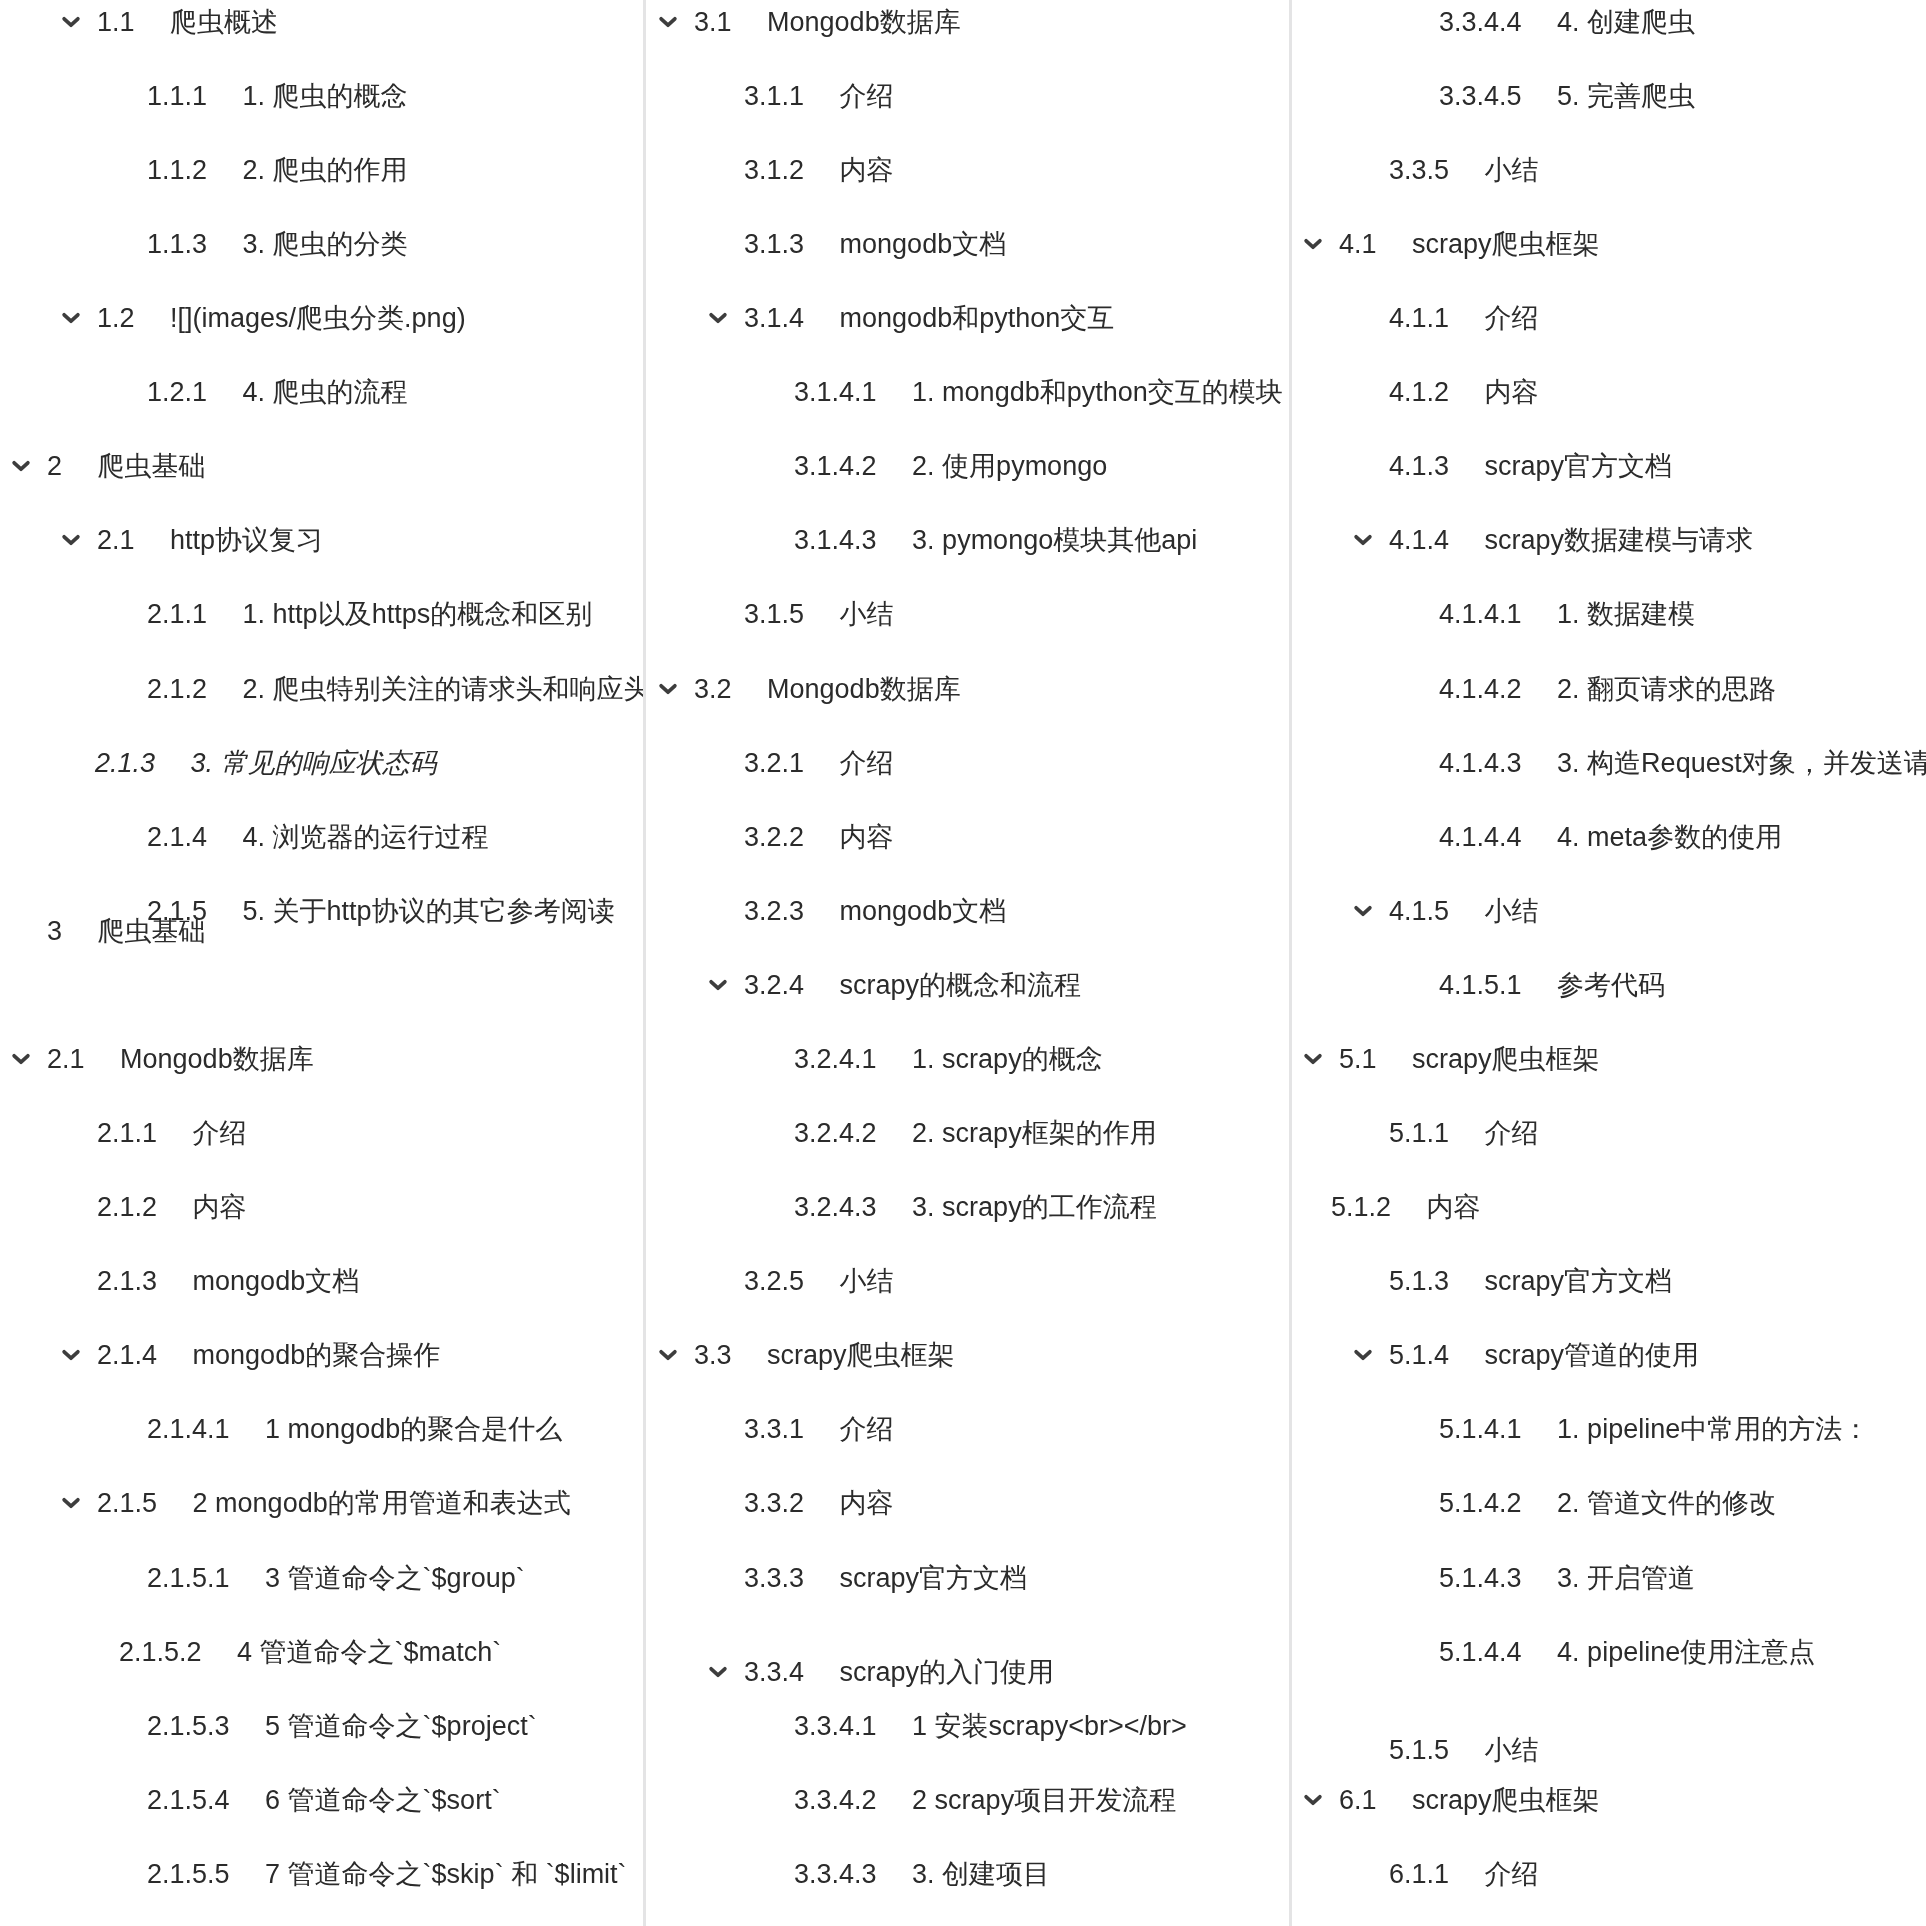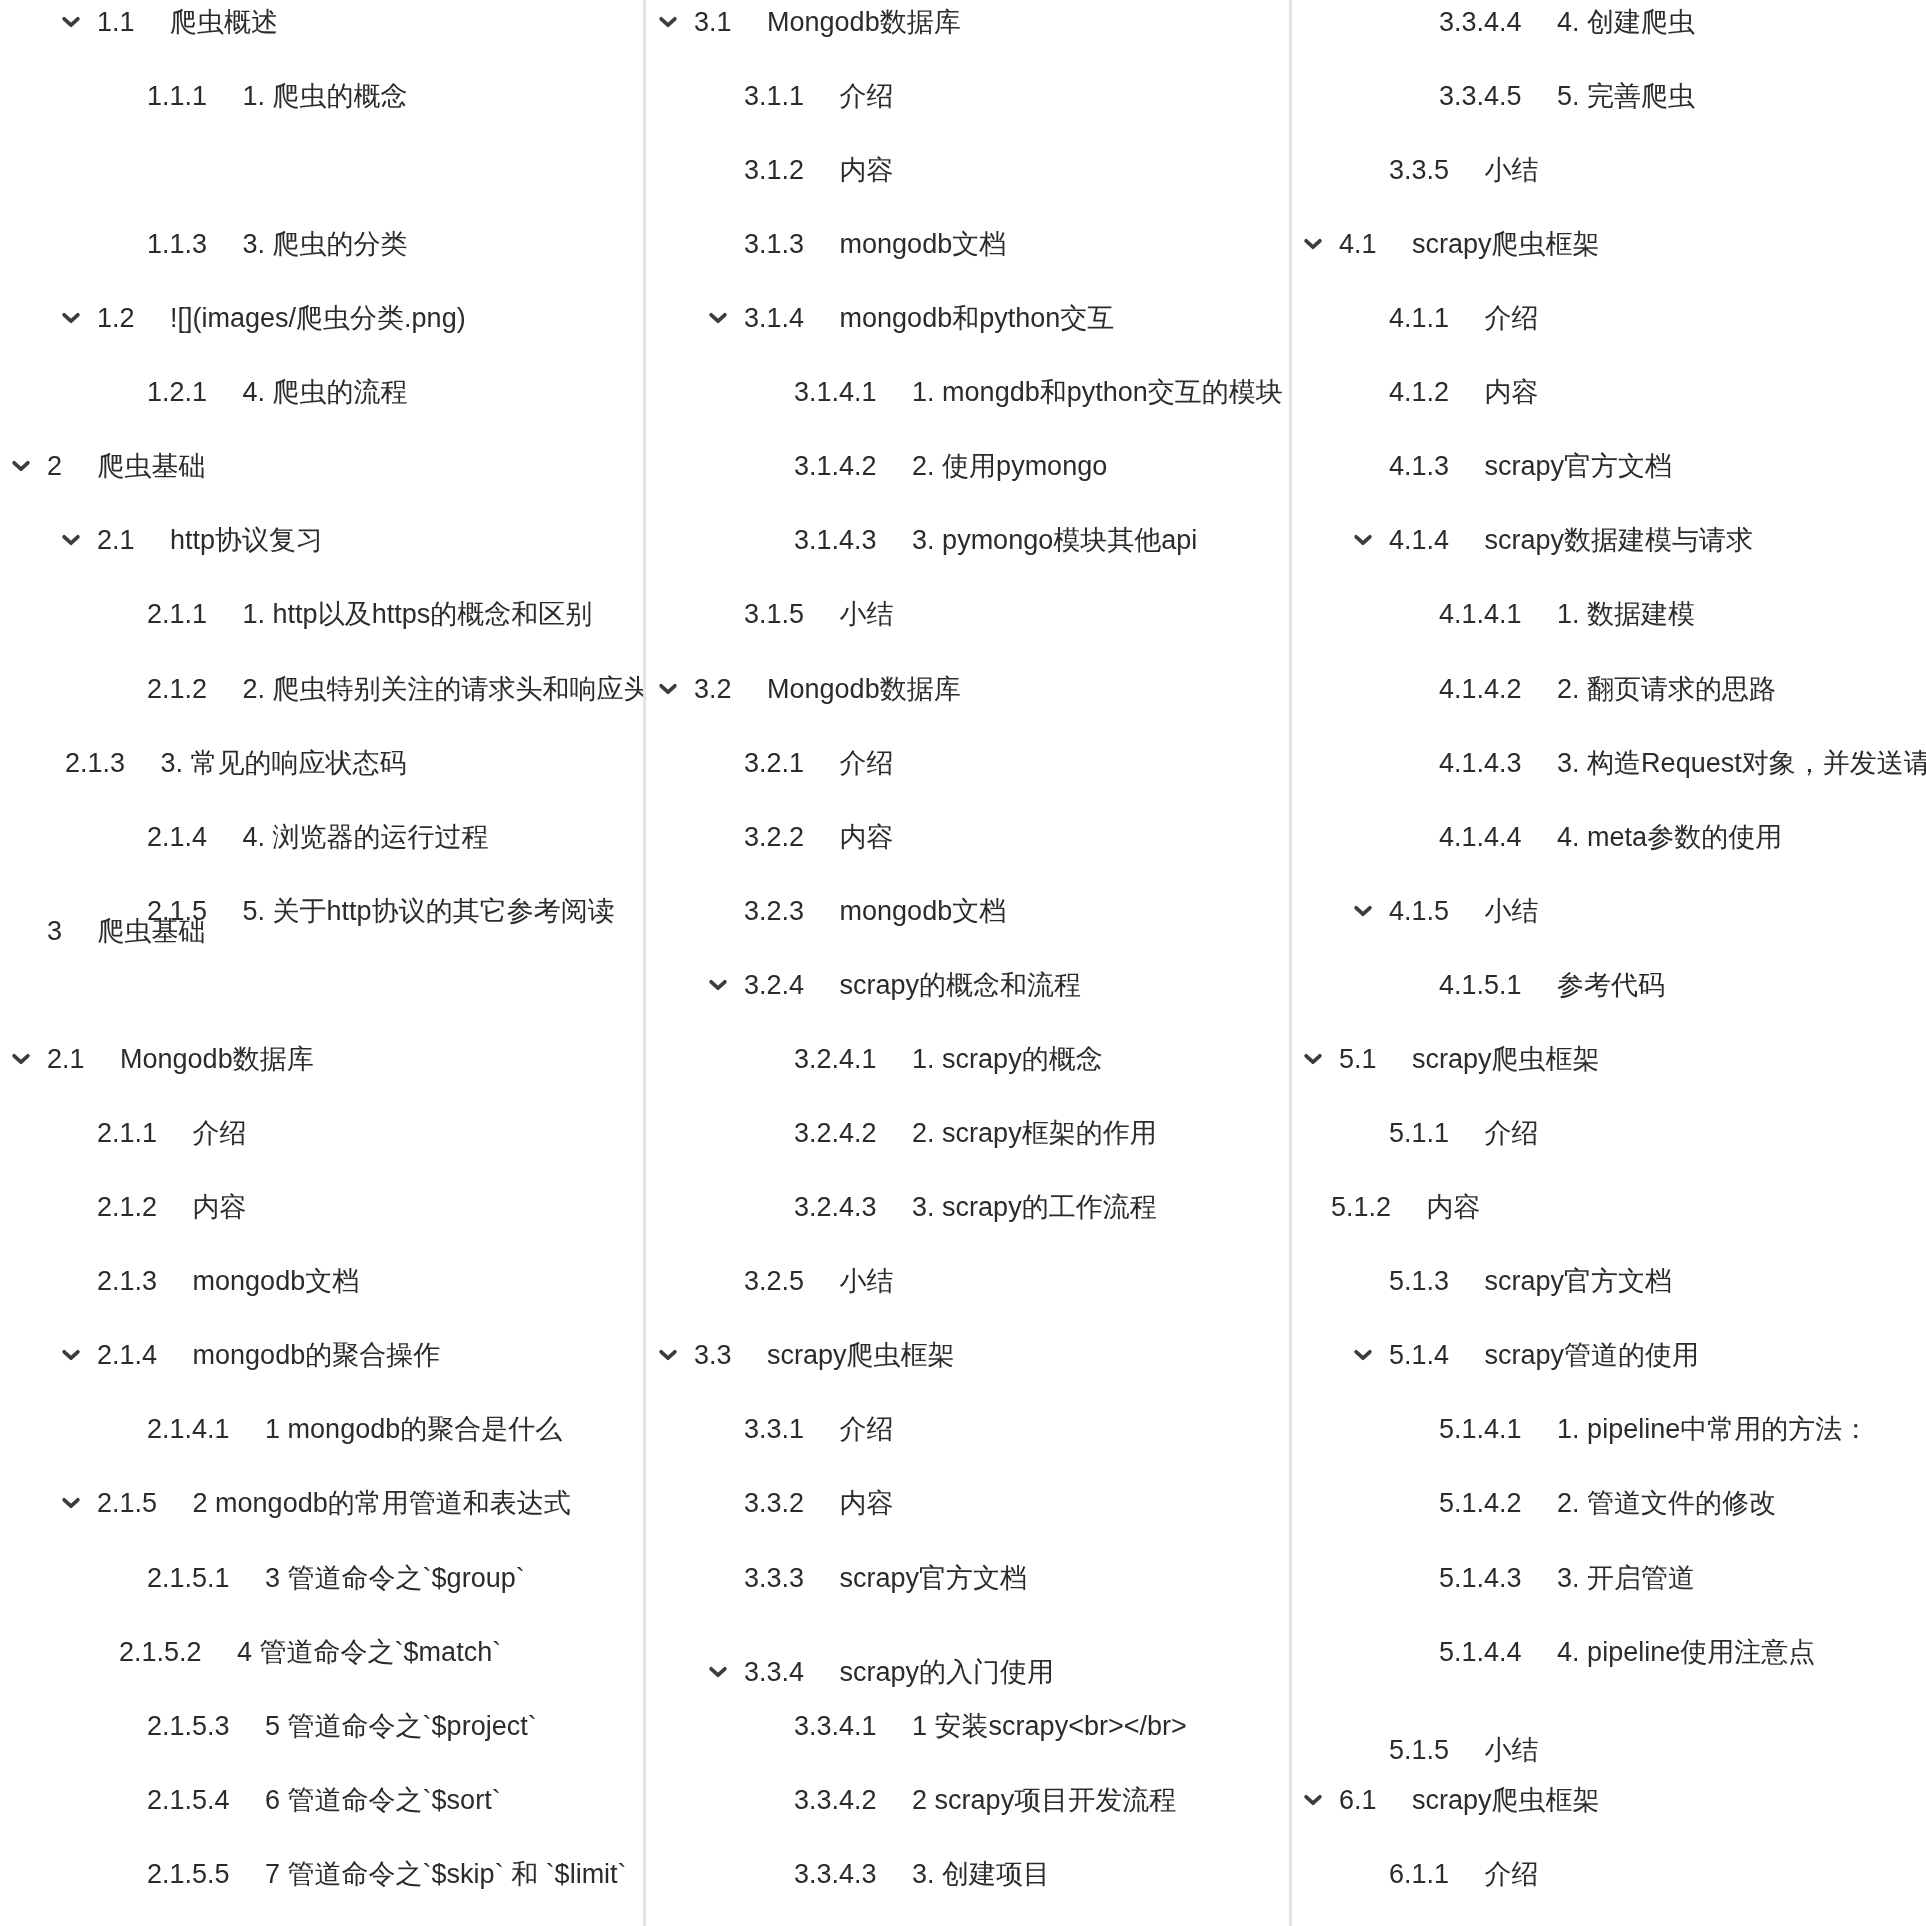--- a/index.html
+++ b/index.html
@@ -41,20 +41,25 @@
       </svg>
     </span>
     <span class="num">1.1</span>
     <span class="title">爬虫概述</span>
   </div>
       <div class="row" style="top: 80px; padding-left: 147px;">
     
     <span class="num">1.1.1</span>
     <span class="title">1. 爬虫的概念</span>
   </div>
+      <div class="row" style="top: 154px; padding-left: 147px;">
+    
+    <span class="num">1.1.2</span>
+    <span class="title">2. 爬虫的作用</span>
+  </div>
       <div class="row" style="top: 228px; padding-left: 147px;">
     
     <span class="num">1.1.3</span>
     <span class="title">3. 爬虫的分类</span>
   </div>
       <div class="row" style="top: 302px; padding-left: 97px;">
     <span class="chev" style="left: 60px;">
       <svg viewBox="0 0 24 24" fill="none">
         <polyline points="4.5,8.5 12,15.5 19.5,8.5" stroke="var(--chev)" stroke-width="4" stroke-linecap="round" stroke-linejoin="round"></polyline>
       </svg>
@@ -88,21 +93,21 @@
       <div class="row" style="top: 598px; padding-left: 147px;">
     
     <span class="num">2.1.1</span>
     <span class="title">1. http以及https的概念和区别</span>
   </div>
       <div class="row" style="top: 673px; padding-left: 147px;">
     
     <span class="num">2.1.2</span>
     <span class="title">2. 爬虫特别关注的请求头和响应头</span>
   </div>
-      <div class="row" style="top: 747px; padding-left: 65px;">
+      <div class="row" style="top: 747px; padding-left: 95px; font-style: italic;">
     
     <span class="num">2.1.3</span>
     <span class="title">3. 常见的响应状态码</span>
   </div>
       <div class="row" style="top: 821px; padding-left: 147px;">
     
     <span class="num">2.1.4</span>
     <span class="title">4. 浏览器的运行过程</span>
   </div>
       <div class="row" style="top: 895px; padding-left: 147px;">

